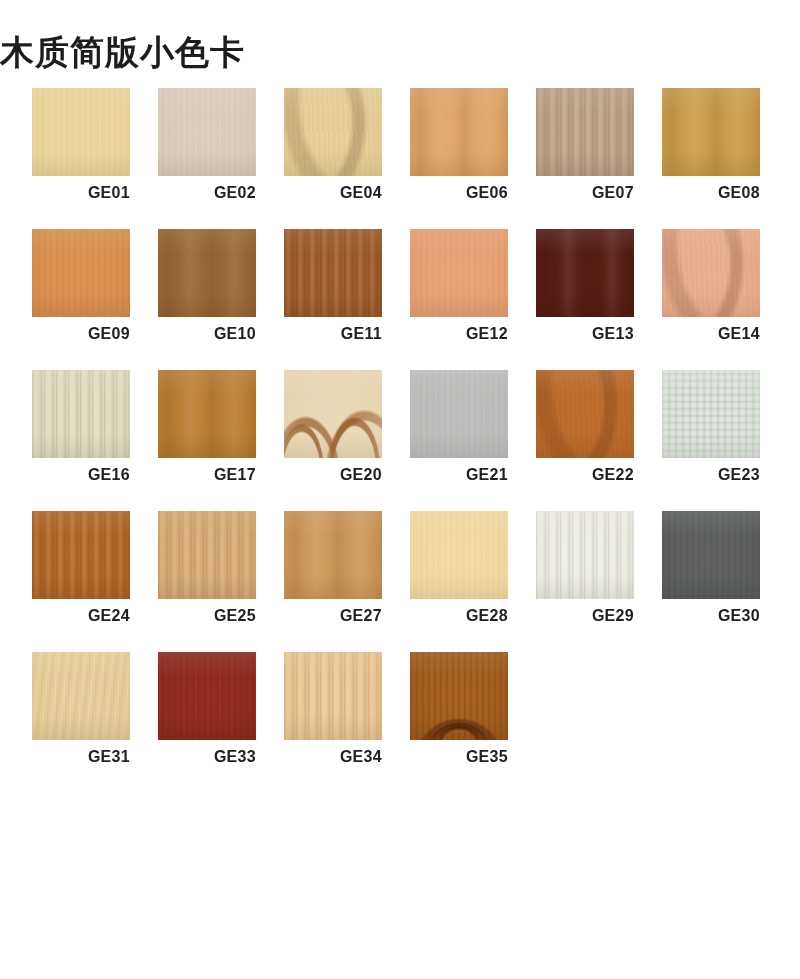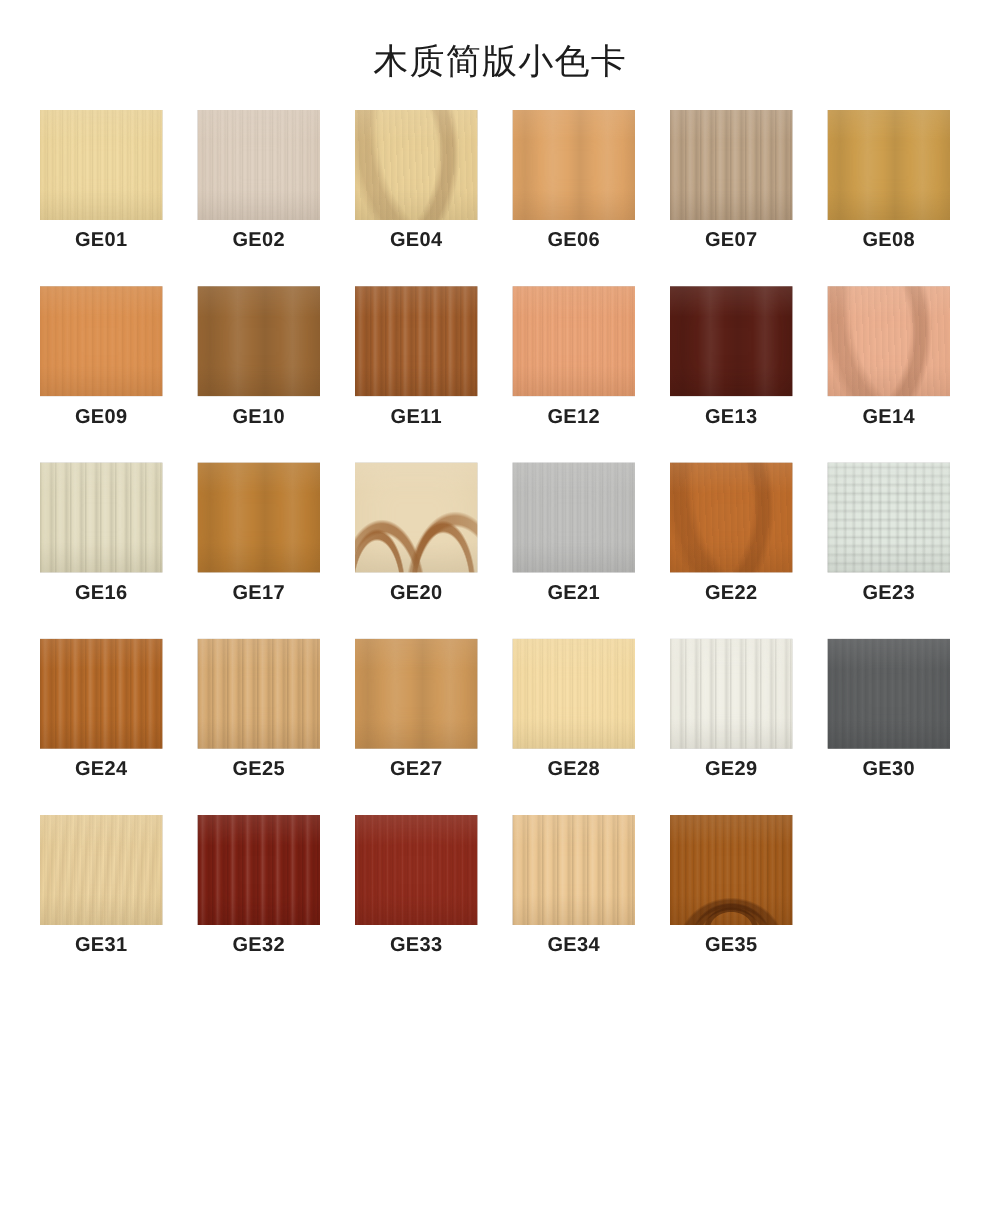--- a/index.html
+++ b/index.html
@@ -22,23 +22,23 @@
     height: 979px;
     background: #ffffff;
   }
 
   
   #title {
     position: absolute;
     top: 30px;
     left: 0;
     width: 800px;
-    text-align: center;
-    font-size: 28px;
-    font-weight: 400;
+    text-align: left;
+    font-size: 34px;
+    font-weight: 700;
     letter-spacing: 1px;
     color: #1d1d1d;
     font-family: "DejaVu Sans", "Liberation Sans", sans-serif;
   }
 
   
   #grid {
     position: absolute;
     top: 88px;
     left: 32px;
@@ -65,21 +65,21 @@
     position: absolute;
     inset: 0;
   }
 
   .bordered {
     box-shadow: inset 0 0 0 2px #b3b2b0;
   }
 
   .label {
     margin-top: 7px;
-    text-align: center;
+    text-align: right;
     font-size: 16px;
     font-weight: 700;
     color: #212121;
     letter-spacing: 0.3px;
     line-height: 20px;
   }
 
   
   .g-fine {
     background-image:
@@ -354,27 +354,20 @@
         <div class="label">GE30</div>
       </div>
       <div class="cell">
         <div class="swatch">
           <div class="tex g-figure" style="background-color: rgb(240, 216, 166); box-shadow: rgba(223, 194, 137, 0.4) 0px 0px 26px 4px inset;"></div>
           <div class="sheen"></div>
         </div>
         <div class="label">GE31</div>
       </div>
       <div class="cell">
-        <div class="swatch bordered">
-          <div class="tex g-plank" style="background-color: rgb(126, 33, 20); box-shadow: rgba(104, 23, 12, 0.4) 0px 0px 26px 4px inset;"></div>
-          <div class="sheen"></div>
-        </div>
-        <div class="label">GE32</div>
-      </div>
-      <div class="cell">
         <div class="swatch">
           <div class="tex g-fine" style="background-color: rgb(144, 44, 29); box-shadow: rgba(120, 32, 19, 0.4) 0px 0px 26px 4px inset;"></div>
           <div class="sheen"></div>
         </div>
         <div class="label">GE33</div>
       </div>
       <div class="cell">
         <div class="swatch">
           <div class="tex g-plank" style="background-color: rgb(236, 200, 148); box-shadow: rgba(219, 178, 122, 0.4) 0px 0px 26px 4px inset;"></div>
           <div class="sheen"></div>

